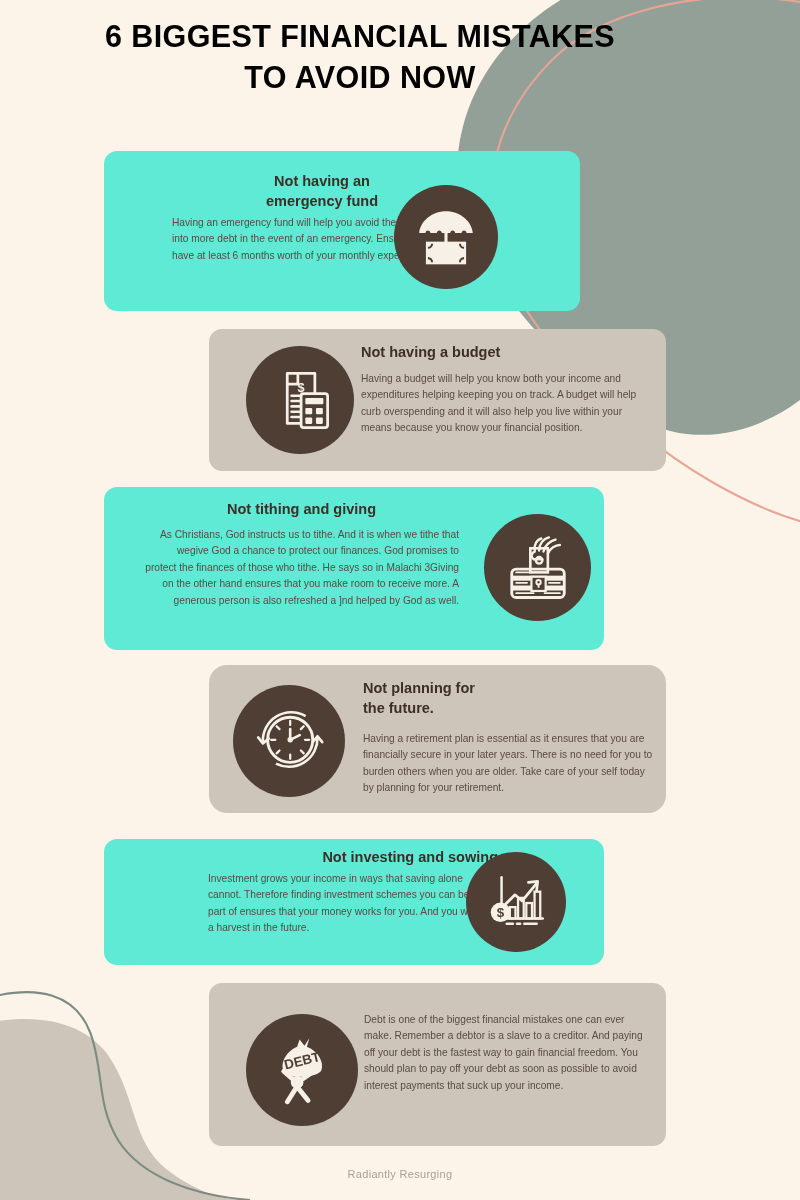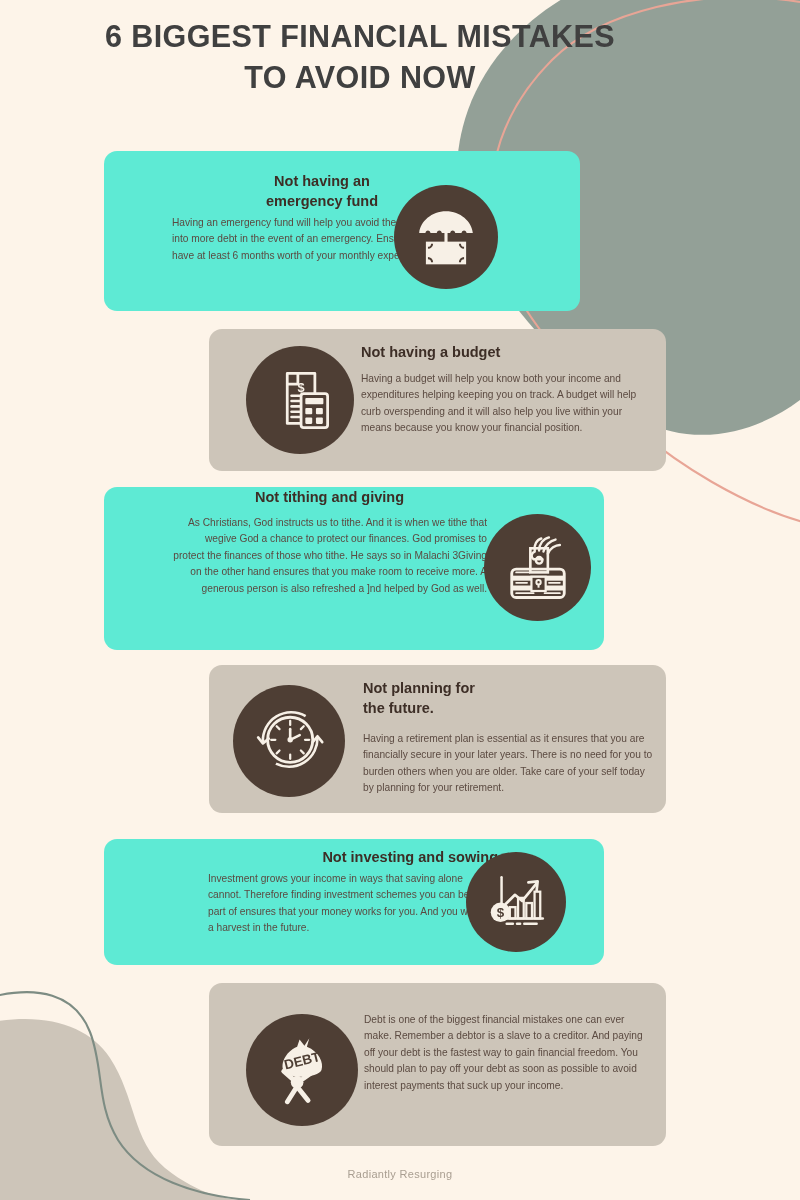--- a/index.html
+++ b/index.html
@@ -38,21 +38,21 @@
     top: 16px;
     width: 600px;
     z-index: 3;
     text-align: center;
   }
   .title-line {
     font-size: 30.5px;
     line-height: 41px;
     font-weight: bold;
     letter-spacing: 0.4px;
-    color: #404040;
+    color: #000000;
     white-space: nowrap;
   }
 
   
   .card {
     position: absolute;
     border-radius: 13px;
     z-index: 2;
     box-sizing: border-box;
   }
@@ -195,21 +195,21 @@
         <rect x="47" y="48.5" width="6.5" height="6" rx="1" fill="#F7F0E6"></rect>
       </svg>
     </div>
     <div class="text-col txt-left" style="left:152px; top:13px; width:285px;">
       <div class="card-title">Not having a budget</div>
       <p class="card-body" style="margin-top:9px;">Having a budget will help you know both your income and expenditures helping keeping you on track. A budget will help curb overspending and it will also help you live within your means because you know your financial position.</p>
     </div>
   </div>
 
   <div class="card pink" style="left:104px; top:487px; width:500px; height:163px;">
-    <div class="text-col txt-right" style="left:40px; top:0; width:315px;margin-left:28px;">
+    <div class="text-col txt-right" style="left:40px; top:12px; width:315px;">
       <div class="card-title" style="text-align:center;">Not tithing and giving</div>
       <p class="card-body" style="margin-top:8px;">As Christians, God instructs us to tithe. And it is when we tithe that wegive God a chance to protect our finances. God promises to protect the finances of those who tithe. He says so in Malachi 3Giving on the other hand ensures that you make room to receive more. A generous person is also refreshed a ]nd helped by God as well.</p>
     </div>
     <div class="icon-circle" style="left:380px; top:27px; width:107px; height:107px;">
       <svg width="70" height="70" viewBox="0 0 64 64">
 
         <g fill="none" stroke="#F7F0E6" stroke-width="2.2" stroke-linecap="round">
           <path d="M29 16 C28 11 31 6 35 5"></path>
           <path d="M33 16 C33 10 37 5 42 4"></path>
           <path d="M37 17 C38 12 43 7 48 6"></path>
@@ -230,21 +230,21 @@
           <line x1="12" y1="36" x2="24" y2="36"></line>
           <line x1="12" y1="45.5" x2="22" y2="45.5"></line>
           <line x1="42" y1="45.5" x2="52" y2="45.5"></line>
           <line x1="12" y1="55" x2="28" y2="55"></line>
           <line x1="38" y1="55" x2="52" y2="55"></line>
         </g>
       </svg>
     </div>
   </div>
 
-  <div class="card taupe" style="left:209px; top:665px; width:457px; height:148px;">
+  <div class="card taupe" style="left:209px; top:665px; width:457px; height:148px;border-radius:18px;">
     <div class="icon-circle" style="left:24px; top:20px; width:112px; height:112px;">
       <svg width="76" height="76" viewBox="0 0 64 64">
         <circle cx="33" cy="31" r="19" fill="none" stroke="#F7F0E6" stroke-width="2.4"></circle>
         <g stroke="#F7F0E6" stroke-width="1.9" stroke-linecap="round">
           <line x1="33" y1="15" x2="33" y2="18.5"></line>
           <line x1="33" y1="43.5" x2="33" y2="47"></line>
           <line x1="17" y1="31" x2="20.5" y2="31"></line>
           <line x1="45.5" y1="31" x2="49" y2="31"></line>
           <line x1="21.6" y1="19.6" x2="24" y2="22"></line>
           <line x1="42" y1="40" x2="44.4" y2="42.4"></line>

